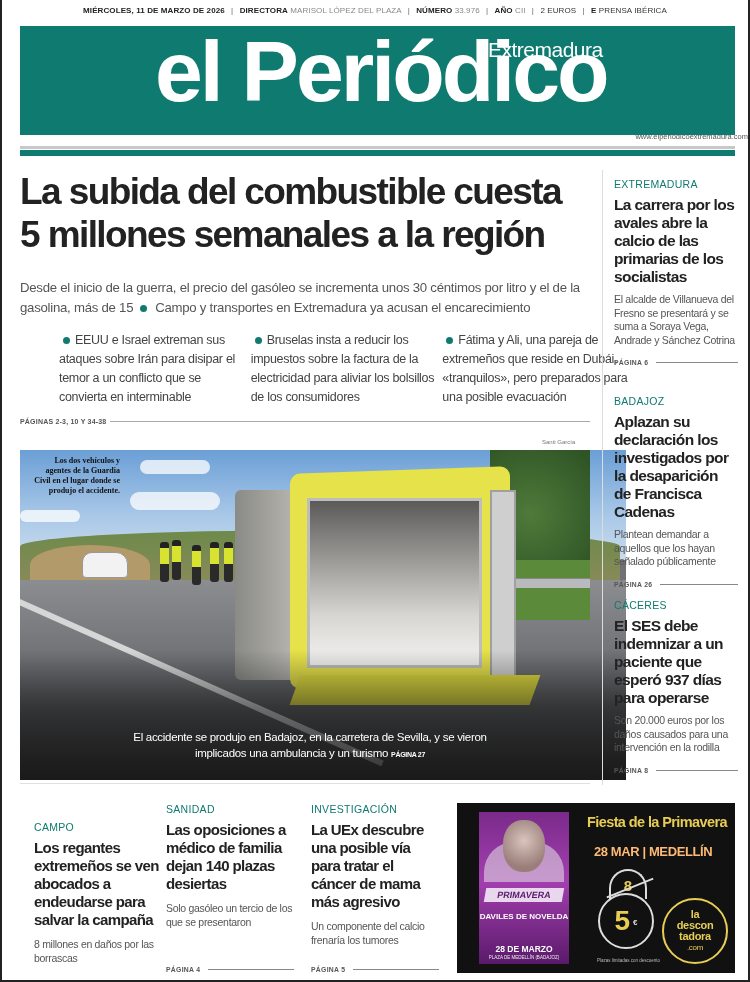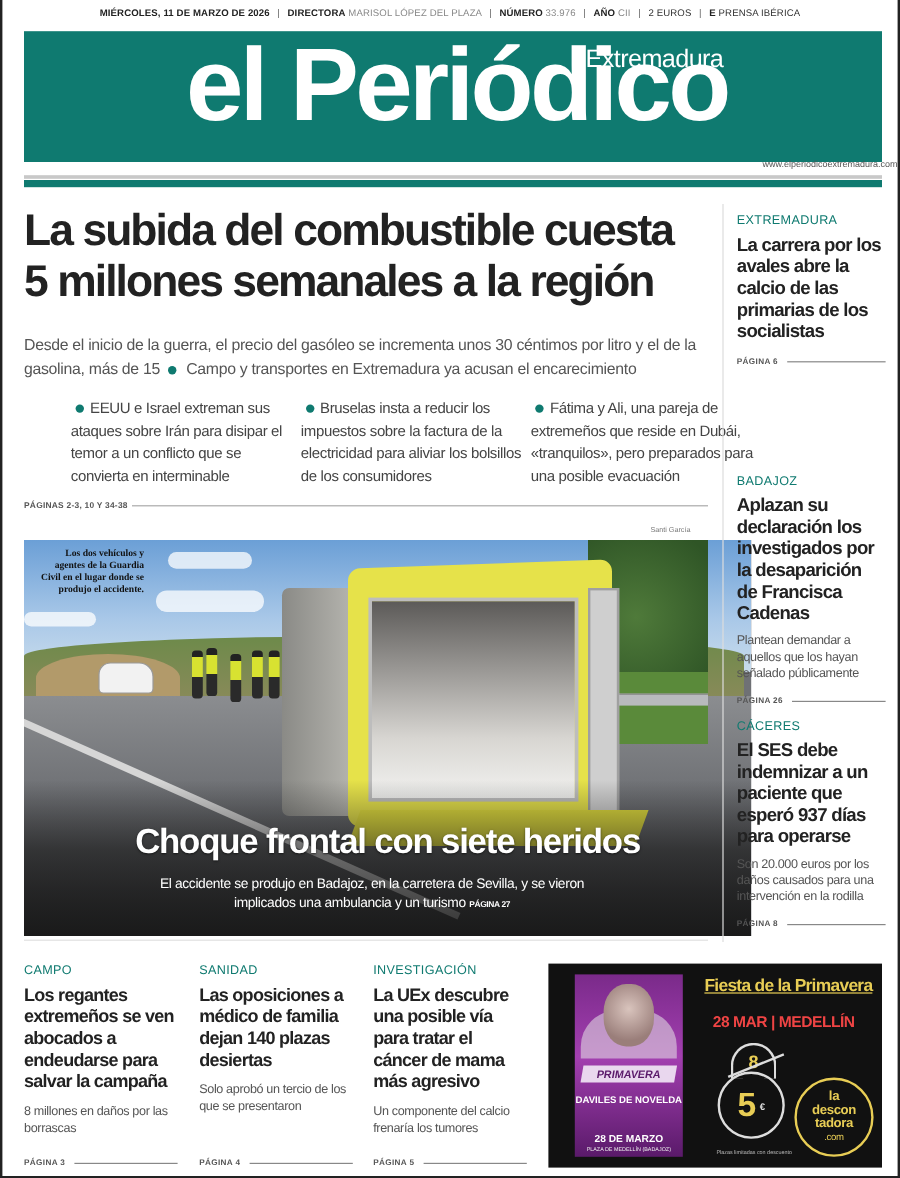--- a/index.html
+++ b/index.html
@@ -79,22 +79,22 @@
 
   
   .ad { position: absolute; left: 455px; top: 803px; width: 278px; height: 170px; background: #111; }
   .ad-poster { position: absolute; left: 22px; top: 9px; width: 90px; height: 152px; background: linear-gradient(180deg, #7a2a8a 0%, #a33fb0 45%, #5a1a6a 100%); overflow: hidden; }
   .ad-face { position: absolute; left: 24px; top: 8px; width: 42px; height: 52px; background: radial-gradient(circle at 50% 40%, #d9c4bd, #9a7e7a 70%); border-radius: 45%; }
   .ad-ppl { position: absolute; left: 5px; top: 30px; width: 80px; height: 40px; background: rgba(230,230,230,0.55); border-radius: 30px 30px 0 0; }
   .ad-brand { position: absolute; left: 6px; top: 76px; width: 78px; height: 14px; background: #e9d7ee; color: #5a1a6a; font-size: 9px; font-weight: bold; text-align: center; line-height: 14px; transform: skewX(-10deg); }
   .ad-artist { position: absolute; left: 0; top: 100px; width: 100%; text-align: center; color: #fff; font-weight: bold; font-size: 8px; line-height: 10px; }
   .ad-date { position: absolute; left: 0; top: 132px; width: 100%; text-align: center; color: #fff; font-weight: bold; font-size: 8.5px; }
   .ad-place { position: absolute; left: 0; top: 143px; width: 100%; text-align: center; color: #eee; font-size: 4.5px; }
-  .ad-title { position: absolute; left: 125px; top: 11px; width: 150px; text-align: center; font-weight: bold; font-size: 14.5px; letter-spacing: -0.6px; color: #e8cd55; text-decoration: underline; }
-  .ad-when { position: absolute; left: 137px; top: 41px; font-weight: bold; font-size: 13px; color: #ef4444; letter-spacing: -0.4px; }
+  .ad-title { position: absolute; left: 125px; top: 11px; width: 150px; text-align: center; font-weight: bold; font-size: 14.5px; letter-spacing: -0.6px; color: #e8cd55; }
+  .ad-when { position: absolute; left: 137px; top: 41px; font-weight: bold; font-size: 13px; color: #fdba74; letter-spacing: -0.4px; }
   .price-old { position: absolute; left: 152px; top: 66px; width: 38px; height: 30px; border: 2px solid #ddd; border-bottom: none; border-radius: 20px 20px 0 0; text-align: center; color: #e8cd55; font-weight: bold; font-size: 15px; line-height: 30px; }
   .price-old::after { content: ""; position: absolute; left: -6px; top: 16px; width: 50px; height: 2px; background: #ddd; transform: rotate(-22deg); }
   .price-new { position: absolute; left: 141px; top: 90px; width: 56px; height: 56px; border: 2px solid #ddd; border-radius: 50%; text-align: center; color: #e8cd55; font-weight: bold; font-size: 28px; line-height: 52px; }
   .price-new .eur { font-size: 8px; color: #ddd; vertical-align: middle; margin-left: 3px; }
   .ad-fine { position: absolute; left: 140px; top: 155px; font-size: 4.5px; color: #bbb; }
   .ad-logo { position: absolute; left: 205px; top: 95px; width: 66px; height: 66px; border: 2px solid #e8cd55; border-radius: 50%; text-align: center; color: #e8cd55; font-weight: bold; font-size: 11px; line-height: 11px; padding-top: 9px; letter-spacing: -0.3px; }
   .ad-logo .com { font-weight: normal; font-size: 8px; }
 </style>
 </head>
 <body>
@@ -178,32 +178,32 @@
     <div class="ambulance">
       <div class="amb-side"></div>
       <div class="amb-body"></div>
       <div class="amb-inside"></div>
       <div class="amb-door"></div>
       <div class="amb-bottom"></div>
     </div>
     <div class="shade"></div>
 
     <div class="photo-caption">Los dos vehículos y agentes de la Guardia Civil en el lugar donde se produjo el accidente.</div>
-    <div class="photo-title">Choque frontal con siete heridos</div>
     <div class="photo-sub">
       <span>El accidente se produjo en Badajoz, en la carretera de Sevilla, y se vieron implicados una ambulancia y un turismo</span>
       <span class="pg">PÁGINA 27</span>
     </div>
   </div>
 
   <div class="rvline"></div>
 
   <div class="rbox" style="top:178px;">
     <div class="section">EXTREMADURA</div>
     <div class="rhead">La carrera por los avales abre la calcio de las primarias de los socialistas</div>
+    <div class="rsub">El alcalde de Villanueva del Fresno se presentará y se suma a Soraya Vega, Andrade y Sánchez Cotrina</div>
     <div class="pageref">
       <span>PÁGINA 6</span>
       <span class="line"></span>
     </div>
   </div>
 
   <div class="rbox" style="top:395px;">
     <div class="section">BADAJOZ</div>
     <div class="rhead">Aplazan su declaración los investigados por la desaparición de Francisca Cadenas</div>
     <div class="rsub">Plantean demandar a aquellos que los hayan señalado públicamente</div>
@@ -218,34 +218,34 @@
     <div class="rhead">El SES debe indemnizar a un paciente que esperó 937 días para operarse</div>
     <div class="rsub">Son 20.000 euros por los daños causados para una intervención en la rodilla</div>
     <div class="pageref">
       <span>PÁGINA 8</span>
       <span class="line"></span>
     </div>
   </div>
 
   <div class="bottom-hr"></div>
 
-  <div class="bcol" style="left:18px;">
+  <div class="bcol" style="left:32px;margin-top:18px;">
     <div class="section">CAMPO</div>
     <div class="bhead">Los regantes extremeños se ven abocados a endeudarse para salvar la campaña</div>
     <div class="bsub">8 millones en daños por las borrascas</div>
     <div class="pageref">
       <span>PÁGINA 3</span>
       <span class="line"></span>
     </div>
   </div>
 
   <div class="bcol" style="left:164px;">
     <div class="section">SANIDAD</div>
     <div class="bhead">Las oposiciones a médico de familia dejan 140 plazas desiertas</div>
-    <div class="bsub">Solo aprobó un tercio de los que se presentaron</div>
+    <div class="bsub">Solo gasóleo un tercio de los que se presentaron</div>
     <div class="pageref">
       <span>PÁGINA 4</span>
       <span class="line"></span>
     </div>
   </div>
 
   <div class="bcol" style="left:309px;">
     <div class="section">INVESTIGACIÓN</div>
     <div class="bhead">La UEx descubre una posible vía para tratar el cáncer de mama más agresivo</div>
     <div class="bsub">Un componente del calcio frenaría los tumores</div>

